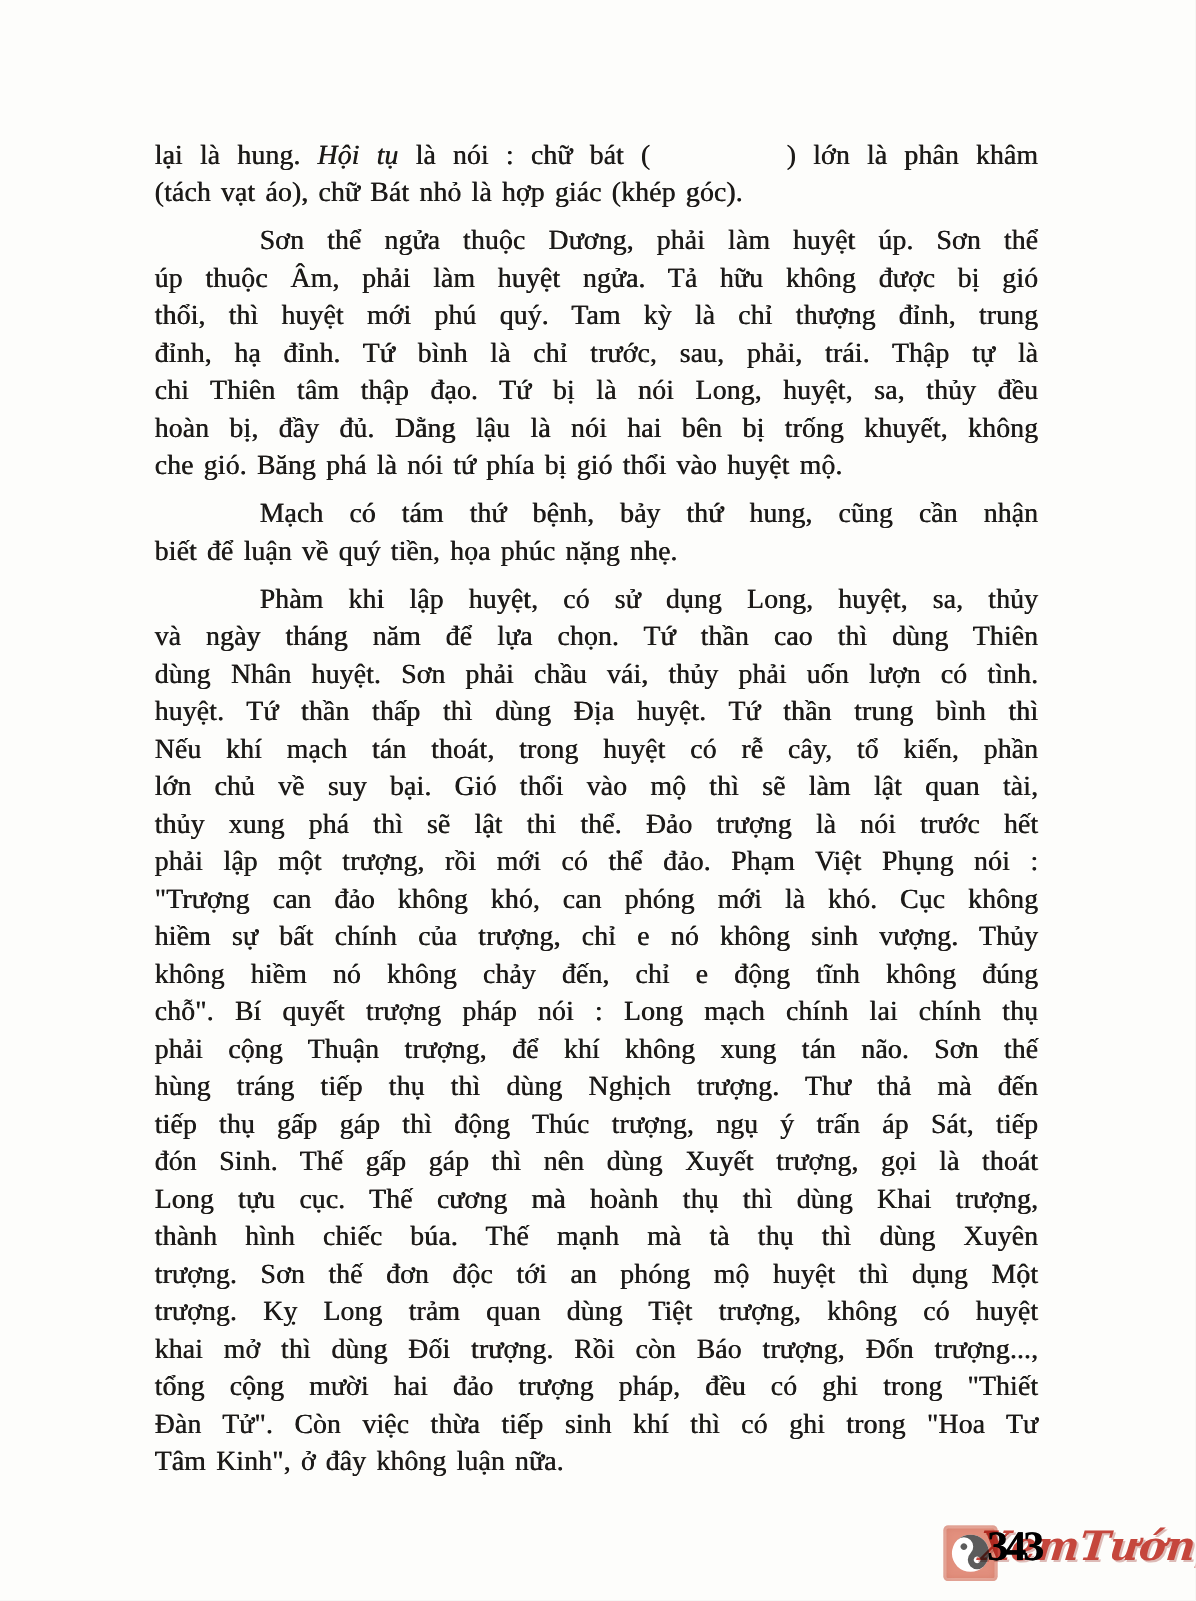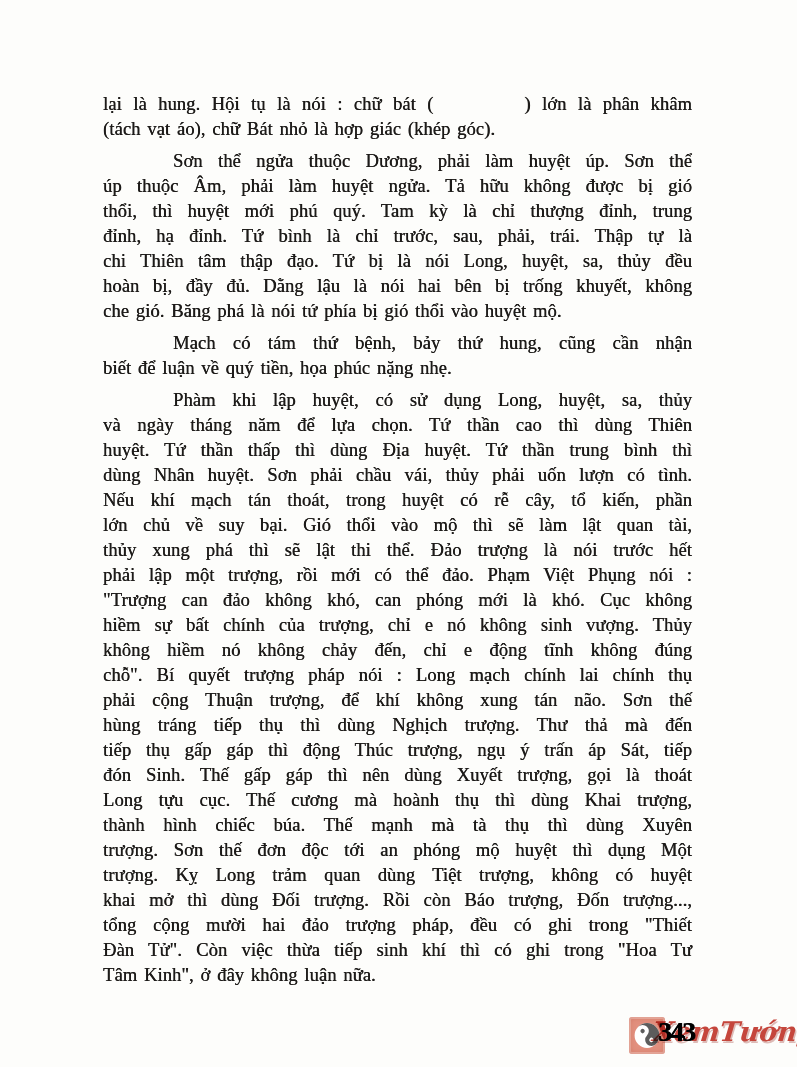--- a/index.html
+++ b/index.html
@@ -17,21 +17,21 @@
     position:absolute;left:103px;top:92px;width:589px;
     font-size:18.5px;line-height:25px;
     letter-spacing:0.1px;word-spacing:2px;
     text-shadow:0.35px 0 0 currentColor; 
   }
   .para{margin:0 0 7px 0;}
   .para:last-child{margin-bottom:12px;}
   .line{text-align:justify;text-align-last:justify;white-space:nowrap;}
   .line.end{text-align-last:left;white-space:normal;}
   .line.indent{text-indent:70px;}
-  .italic{}
+  .italic{font-style:italic;}
   
   .watermark{
     position:absolute;left:629px;top:1014px;width:168px;height:50px;
   }
   .yin-square{
     position:absolute;left:0;top:3px;width:36px;height:37px;
     border-radius:3px;
     box-shadow:inset 0 0 0 2px rgba(255,255,255,0.25), inset 0 0 6px rgba(180,80,60,0.45);
   }
   .yin-square svg{position:absolute;left:2px;top:2px;}
@@ -78,22 +78,22 @@
     </div>
 
     <div class="para">
       <div class="line indent">Mạch có tám thứ bệnh, bảy thứ hung, cũng cần nhận</div>
       <div class="line end">biết để luận về quý tiền, họa phúc nặng nhẹ.</div>
     </div>
 
     <div class="para">
       <div class="line indent">Phàm khi lập huyệt, có sử dụng Long, huyệt, sa, thủy</div>
       <div class="line">và ngày tháng năm để lựa chọn. Tứ thần cao thì dùng Thiên</div>
+      <div class="line">dùng Nhân huyệt. Sơn phải chầu vái, thủy phải uốn lượn có tình.</div>
       <div class="line">huyệt. Tứ thần thấp thì dùng Địa huyệt. Tứ thần trung bình thì</div>
-      <div class="line">dùng Nhân huyệt. Sơn phải chầu vái, thủy phải uốn lượn có tình.</div>
       <div class="line">Nếu khí mạch tán thoát, trong huyệt có rễ cây, tổ kiến, phần</div>
       <div class="line">lớn chủ về suy bại. Gió thổi vào mộ thì sẽ làm lật quan tài,</div>
       <div class="line">thủy xung phá thì sẽ lật thi thể. Đảo trượng là nói trước hết</div>
       <div class="line">phải lập một trượng, rồi mới có thể đảo. Phạm Việt Phụng nói :</div>
       <div class="line">"Trượng can đảo không khó, can phóng mới là khó. Cục không</div>
       <div class="line">hiềm sự bất chính của trượng, chỉ e nó không sinh vượng. Thủy</div>
       <div class="line">không hiềm nó không chảy đến, chỉ e động tĩnh không đúng</div>
       <div class="line">chỗ". Bí quyết trượng pháp nói : Long mạch chính lai chính thụ</div>
       <div class="line">phải cộng Thuận trượng, để khí không xung tán não. Sơn thế</div>
       <div class="line">hùng tráng tiếp thụ thì dùng Nghịch trượng. Thư thả mà đến</div>

